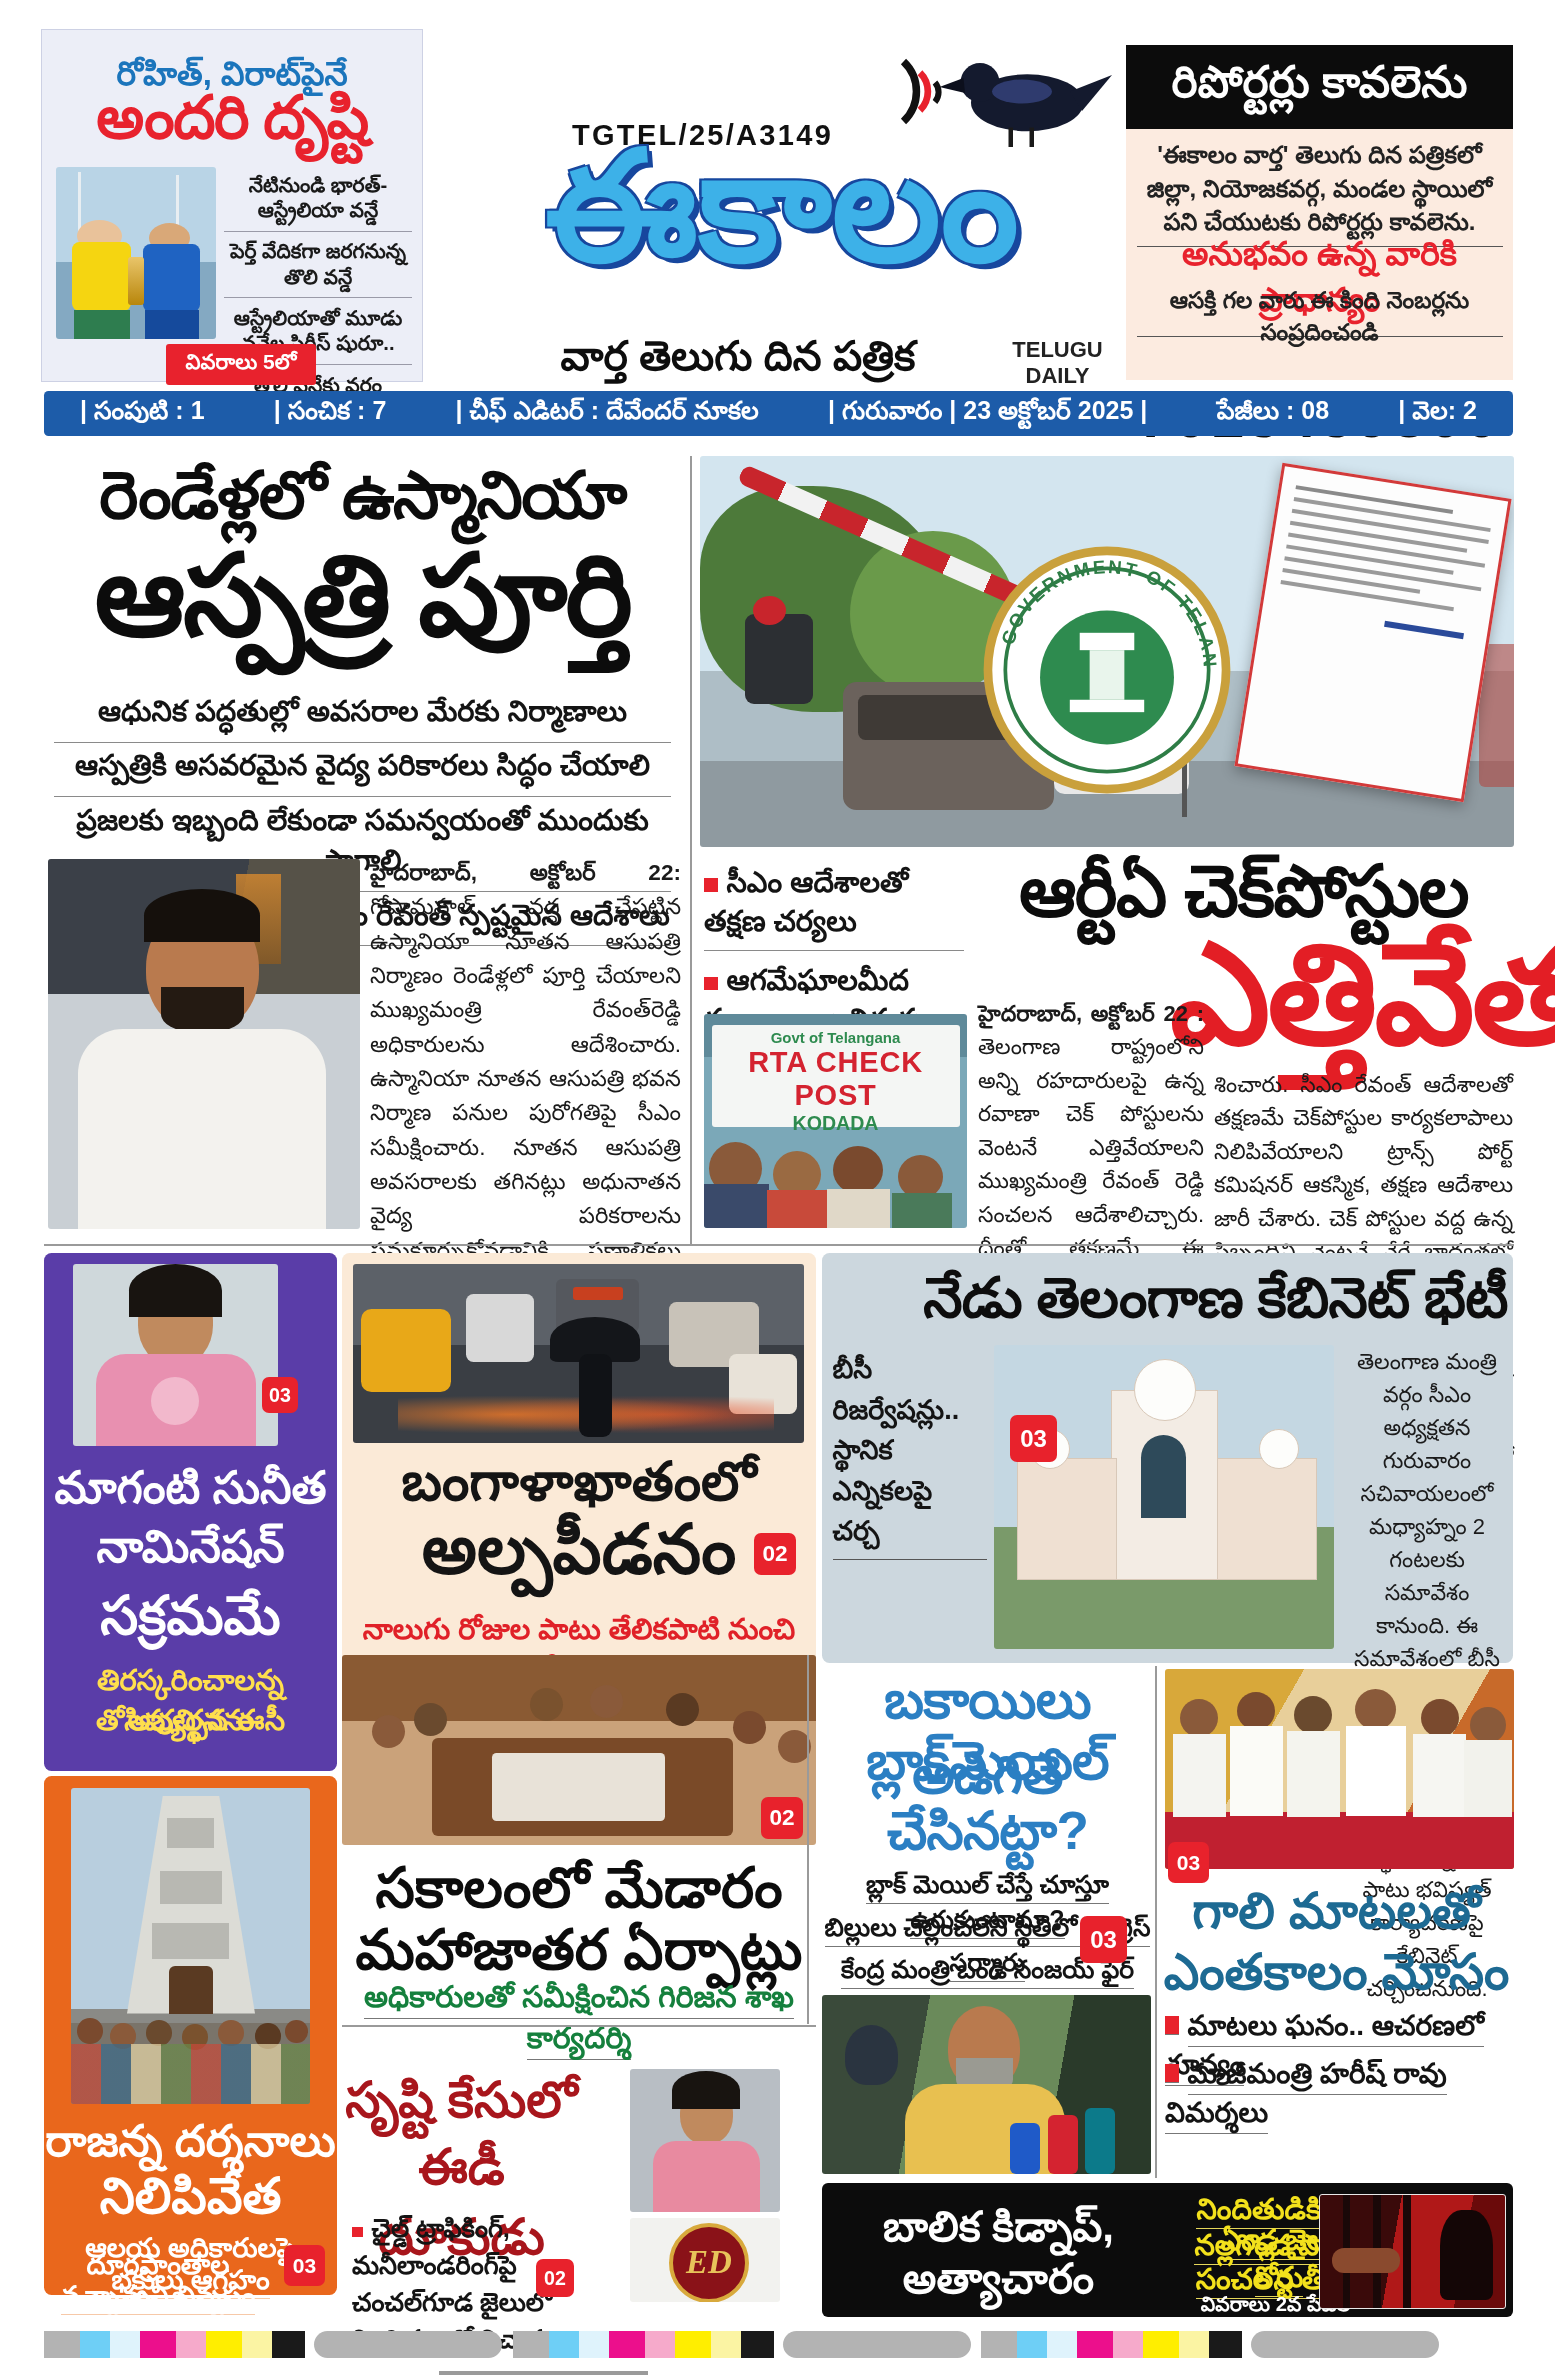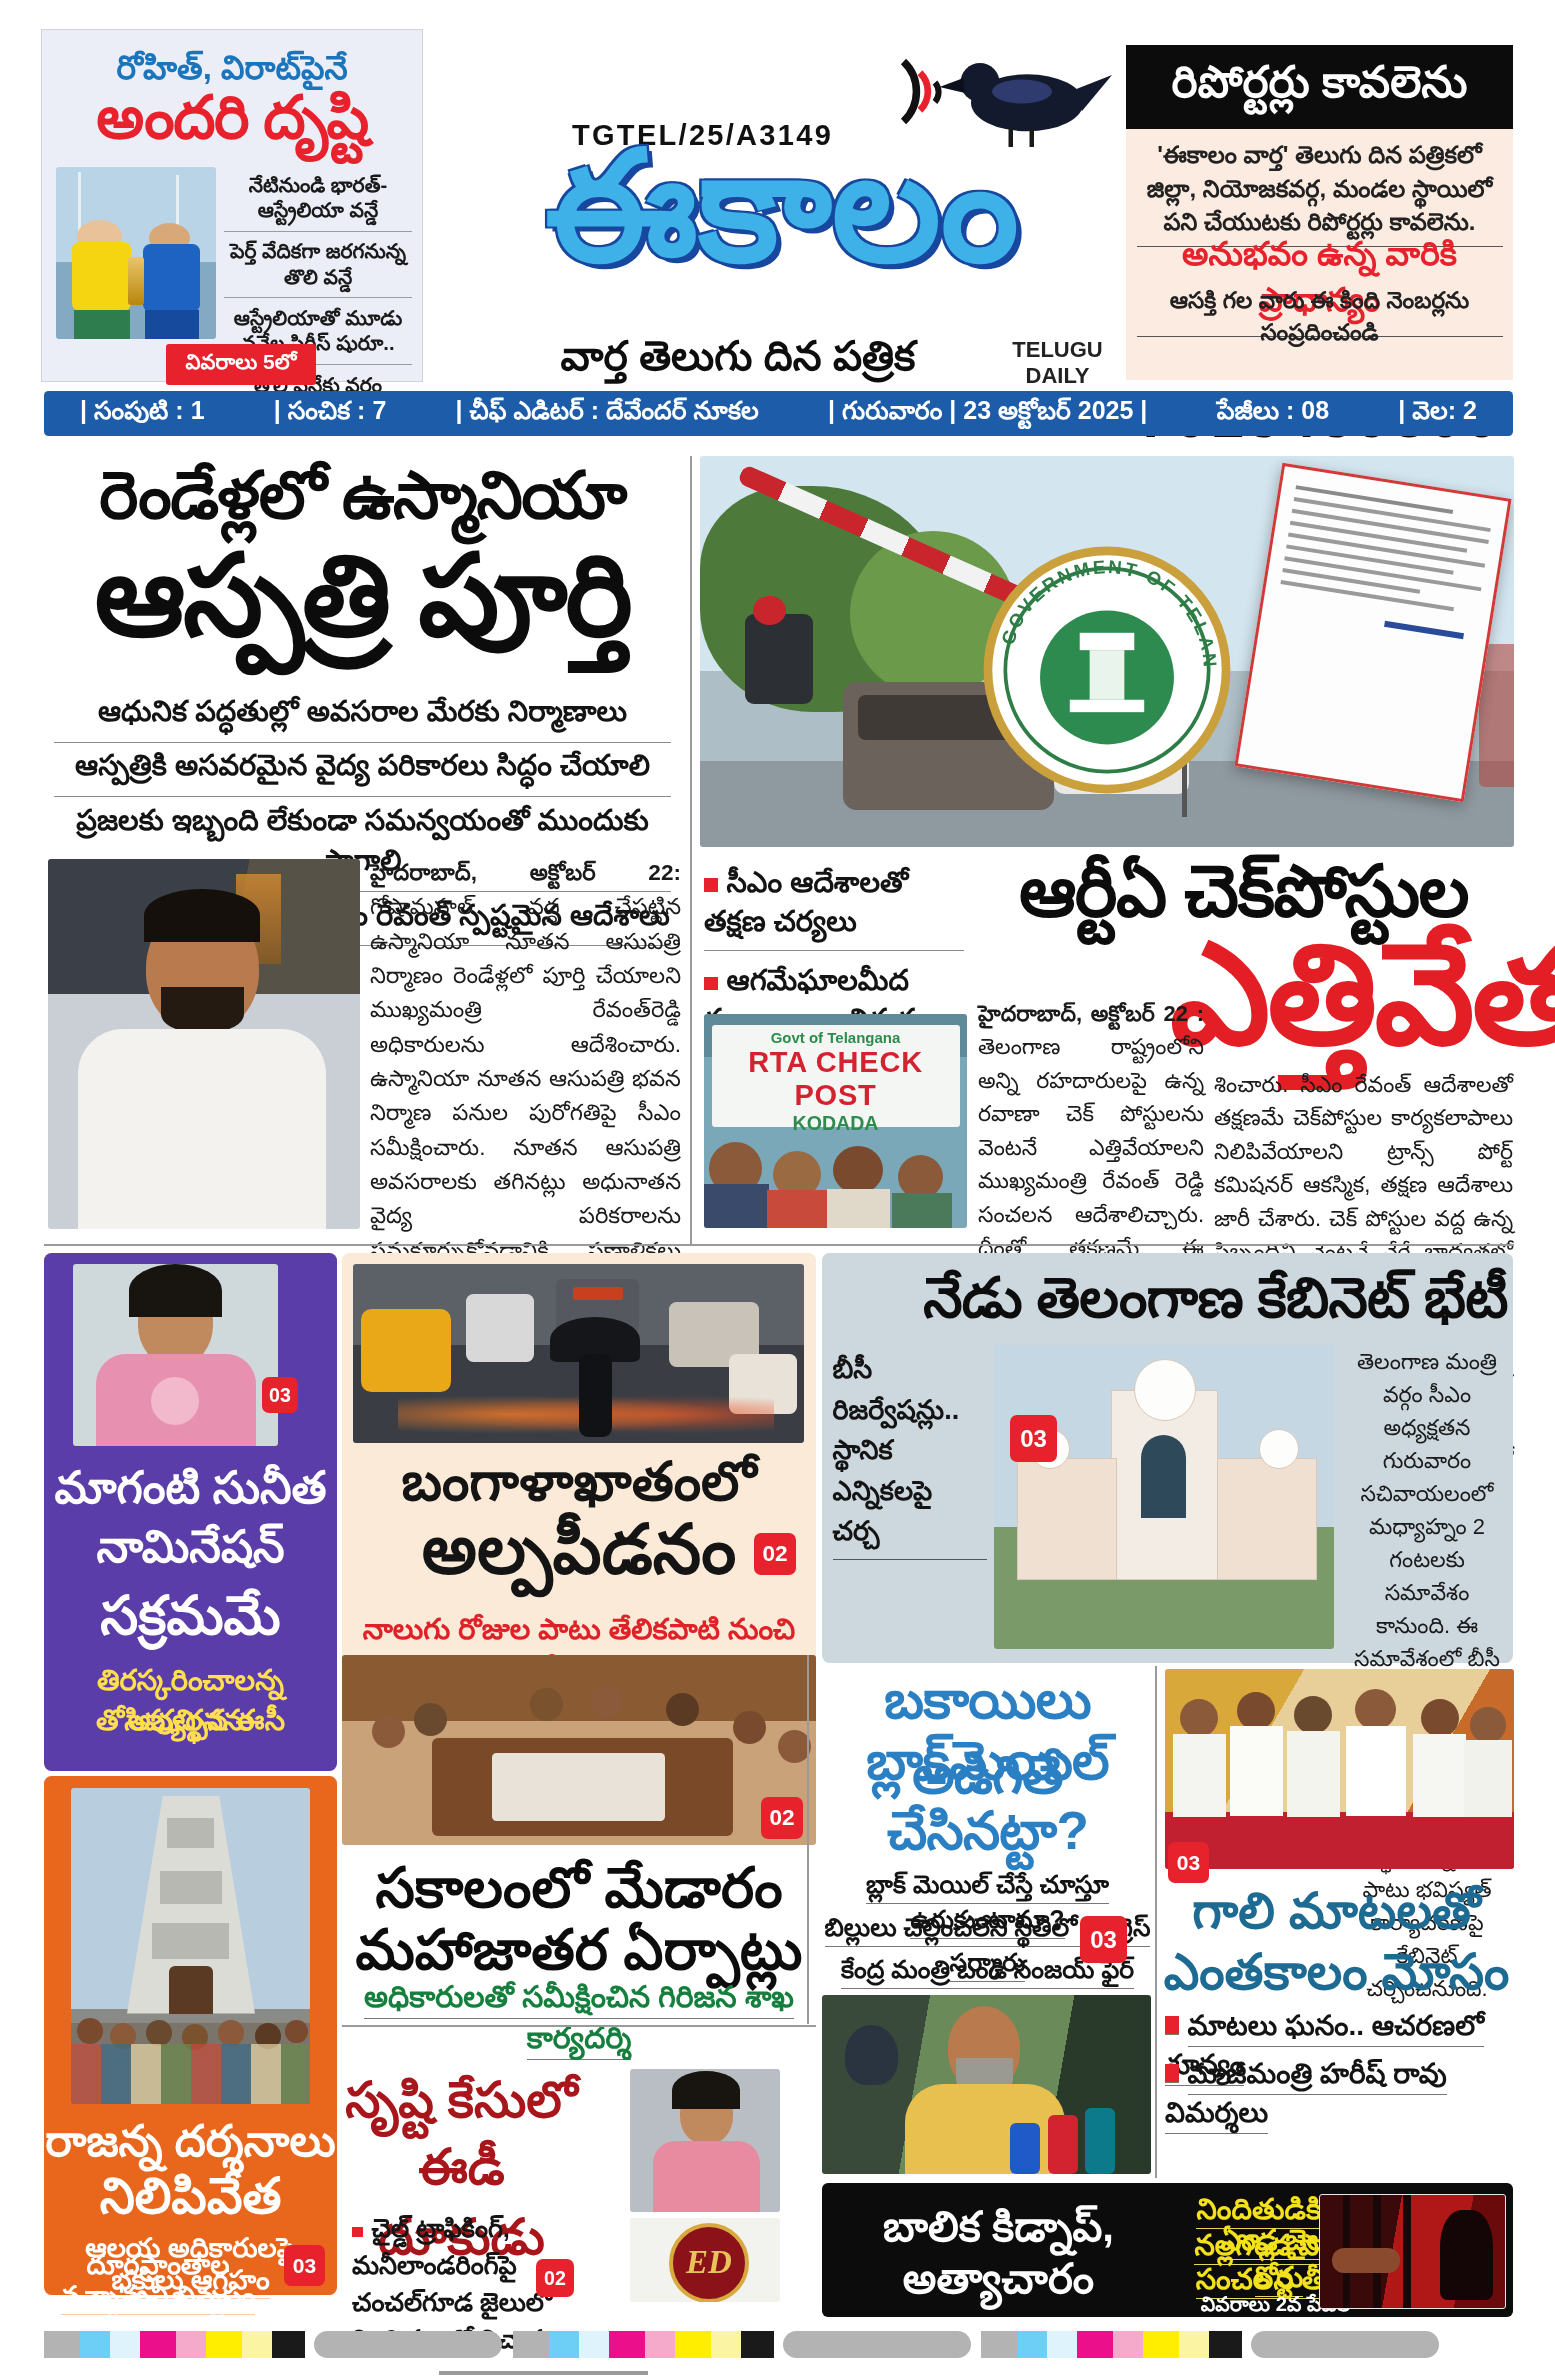--- a/index.html
+++ b/index.html
@@ -8,21 +8,21 @@
   .ab{position:absolute;}
   .c{text-align:center;}
   .b{font-weight:bold;}
   .photo{position:absolute;overflow:hidden;border-radius:3px;}
   .badge{position:absolute;background:#e8222c;color:#fff;font-weight:bold;
          display:flex;align-items:center;justify-content:center;border-radius:7px;
          font-size:22.6px;width:42px;height:42px;z-index:5;}
   .marker{display:inline-block;width:13.5px;height:13.5px;background:#e8222c;margin-right:9px;}
   
   .cricketbox{left:41px;top:29px;width:380px;height:351px;background:#eceef7;border:0.8px solid #cdd1e4;}
-  .ck-kicker{width:100%;top:19px;font-size:33px;color:#1b75bc;}
+  .ck-kicker{width:100%;top:25px;font-size:33px;color:#1b75bc;}
   .ck-head{width:100%;top:53px;font-size:60px;color:#e8222d;letter-spacing:-1.5px;}
   .ck-points{left:182px;top:135px;width:188px;font-size:20.3px;line-height:1.25;color:#1a1a1a;}
   .ck-points div{padding:7.5px 0;border-bottom:1.5px solid #9a9aa8;text-align:center;font-weight:bold;}
   .ck-points div:last-child{border-bottom:none;}
   .ck-cta{left:124px;top:314px;background:#e8222d;color:#fff;font-size:21px;font-weight:bold;
           padding:6px 19.6px;border-radius:3px;}
   .masthead-reg{left:572px;top:119px;font-size:29px;font-weight:bold;letter-spacing:2.3px;color:#111;}
   .logo{left:451px;top:113px;width:662px;height:226px;display:flex;align-items:center;justify-content:center;
         font-size:154px;font-weight:bold;color:#3db1e8;
         text-shadow:5.3px 5.3px 0 #17479e,-2.3px -2.3px 0 #17479e,2.3px -2.3px 0 #17479e,-2.3px 2.3px 0 #17479e;}

